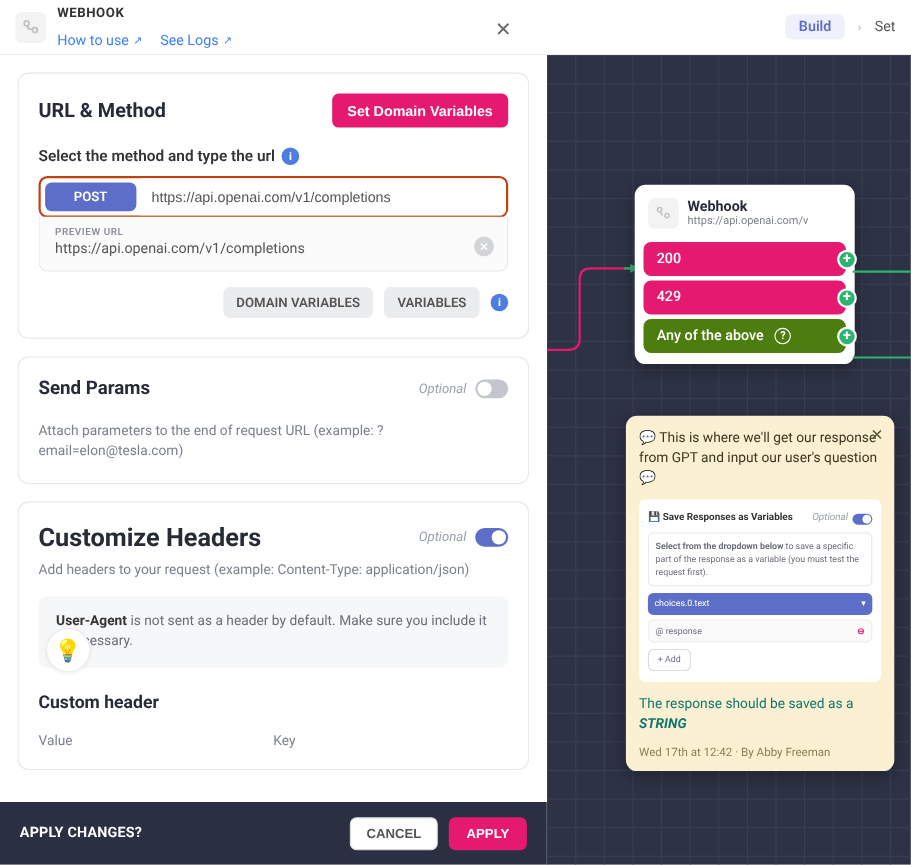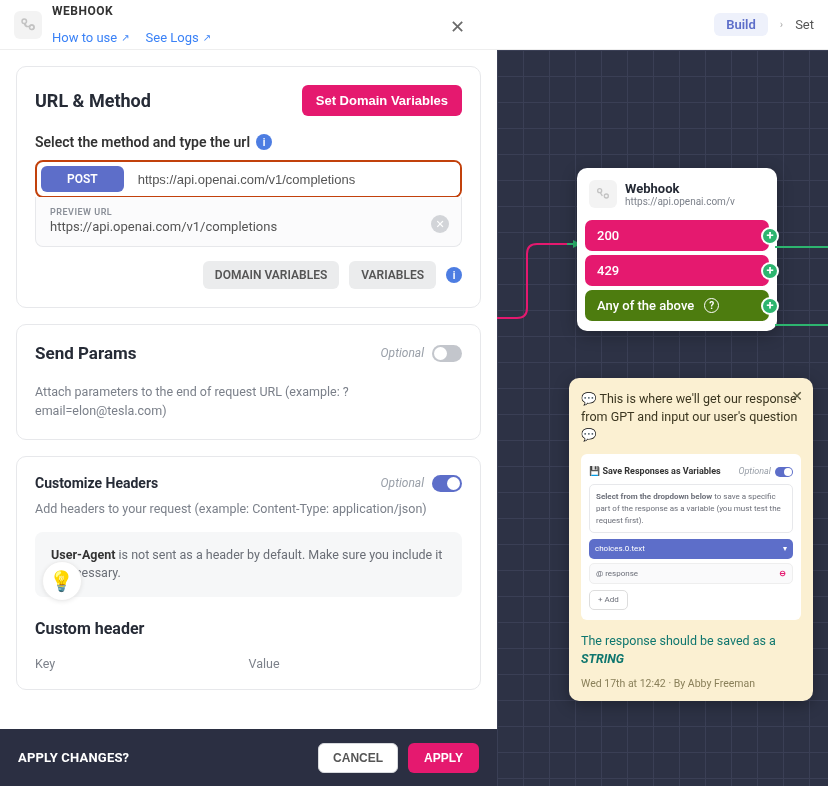--- a/index.html
+++ b/index.html
@@ -295,37 +295,37 @@
       <div style="display:flex;align-items:center;">
         <span class="optional-lbl">Optional</span>
         <div class="toggle"></div>
       </div>
     </div>
     <div class="section-sub" style="margin-top:20px">Attach parameters to the end of request URL (example: ?email=elon@tesla.com)</div>
   </div>
 
   <div class="card" style="position:relative;">
     <div class="opt-row">
-      <div class="card-title" style="font-size:14px">Customize Headers</div>
+      <div class="card-title" style="font-size:23px">Customize Headers</div>
       <div style="display:flex;align-items:center;">
         <span class="optional-lbl">Optional</span>
         <div class="toggle on"></div>
       </div>
     </div>
     <div class="section-sub" style="margin-top:8px">Add headers to your request (example: Content-Type: application/json)</div>
 
     <div class="notice">
       <strong>User-Agent</strong><span> is not sent as a header by default. Make sure you include it if necessary.</span>
     </div>
     <div class="bulb-badge">💡</div>
 
     <div class="subheading">Custom header</div>
     <div class="kv-head">
+      <div>Value</div>
       <div>Key</div>
-      <div>Value</div>
     </div>
   </div>
 
 </div>
 
 <div class="canvas">
 
   <svg class="edge left-in" viewBox="0 0 80 120">
     <path d="M0,118 L20,118 Q30,118 30,108 L30,54 Q30,44 40,44 L76,44" stroke="#e5196f" stroke-width="2" fill="none"></path>
     <polygon points="76,40 84,44 76,48" fill="#2db56f"></polygon>

